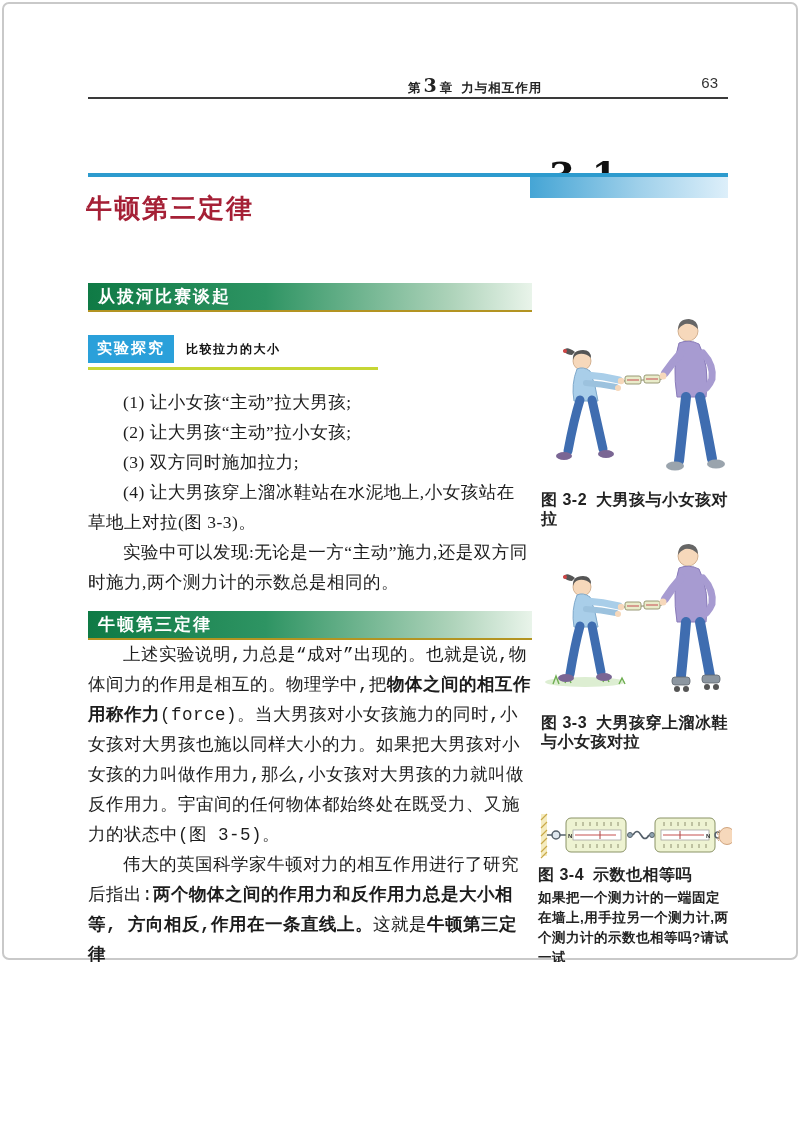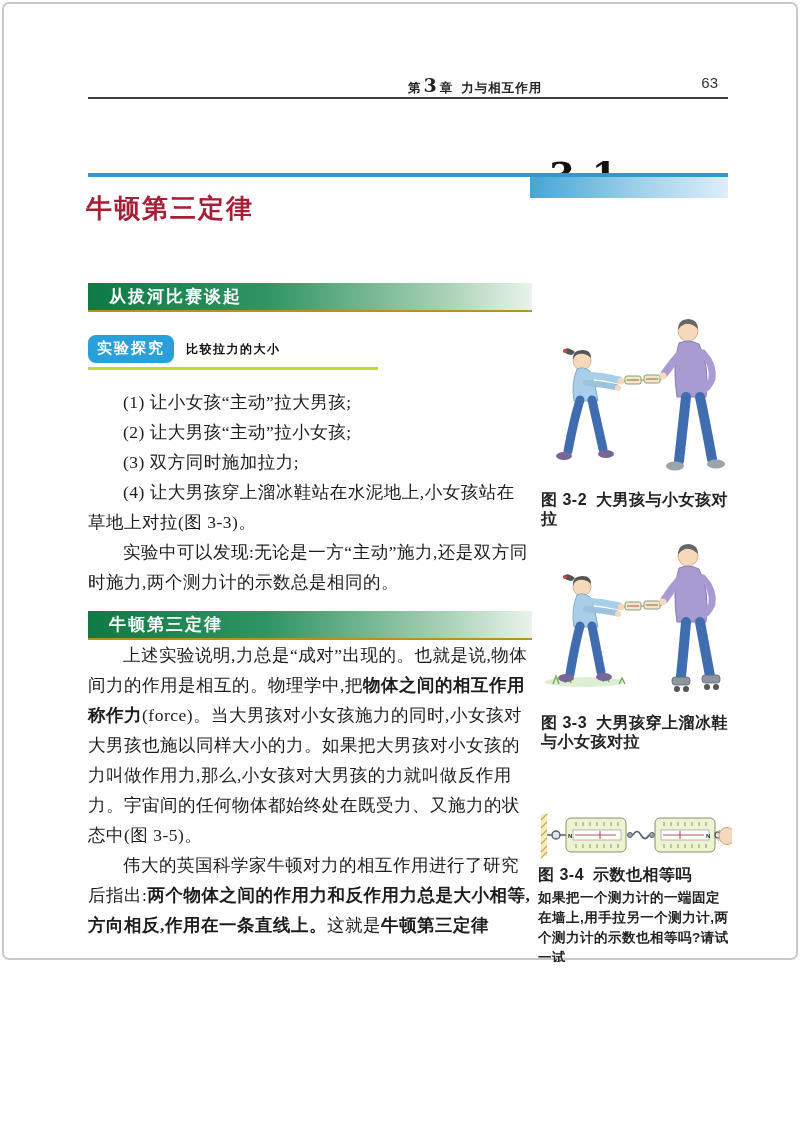--- a/index.html
+++ b/index.html
@@ -24,37 +24,37 @@
                     font-size:37px; font-weight:900; color:#111; letter-spacing:2px;margin-top:28px; }
   .blue-line { position:absolute; top:173px; left:88px; right:72px; height:4px; background:#2d9bce; }
   .blue-grad { position:absolute; top:177px; left:530px; width:198px; height:21px;
                background:linear-gradient(90deg,#45a5d5 0%,#9fd0ea 55%,#ddeffa 100%); }
   .section-title { position:absolute; top:191px; left:86px; margin:0;
                    font-family:"Liberation Sans","DejaVu Sans",sans-serif;
                    font-size:26px; font-weight:bold; color:#a52036; letter-spacing:2px; }
   
   .main-col { position:absolute; top:283px; left:88px; width:444px; }
   .banner {
-    height:27px; line-height:27px; padding-left:21px;
+    height:27px; line-height:27px; padding-left:10px;
     font-family:"Liberation Sans","DejaVu Sans",sans-serif;
     font-size:17px; font-weight:bold; color:#ffffff; letter-spacing:2px;
     background:linear-gradient(90deg,#0f7a45 0%,#2e9463 40%,#aed3ba 82%,#e9f4ea 100%);
     border-bottom:2.5px solid #b39422;
   }
   .banner2 { margin-top:14px; }
   .body { margin:0; font-size:17.5px; line-height:30px; letter-spacing:0.5px; color:#1c1c1c; }
   .indent { text-indent:2em; }
   .q1 { margin-top:27px; text-indent:2em; }
   .exp-head { margin-top:23px; display:flex; align-items:center;
               font-family:"Liberation Sans","DejaVu Sans",sans-serif; }
   .exp-tag { background:#2aa0da; color:#fff; font-weight:bold; font-size:15px;
-             letter-spacing:2px; padding:4px 9px 5px;border-radius:8px; }
+             letter-spacing:2px; padding:4px 9px 5px; }
   .exp-title { margin-left:12px; font-size:12px; font-weight:bold; color:#111; letter-spacing:1.5px; }
   .exp-underline { width:290px; height:3px; background:#c6d634; margin-top:4px; margin-bottom:17px; }
-  .lawp { margin-top:0; }
+  .lawp { margin-top:0;font-family:Liberation Mono, monospace; }
   
   .fig { position:absolute; margin:0; font-family:"Liberation Sans","DejaVu Sans",sans-serif; }
   .fig-2 { left:541px; top:303px; width:190px; }
   .fig-3 { left:541px; top:526px; width:190px; }
   .fig-4 { left:538px; top:810px; width:194px; }
   .figcap { margin-top:5px; font-size:16px; font-weight:bold; color:#222; line-height:19px; letter-spacing:0.5px; }
   .figcap .cap-label { margin-right:9px; }
   .fignote { margin-top:4px; font-size:13.5px; font-weight:bold; color:#222; line-height:20px; letter-spacing:0.5px; }
   svg { display:block; }
 </style>

